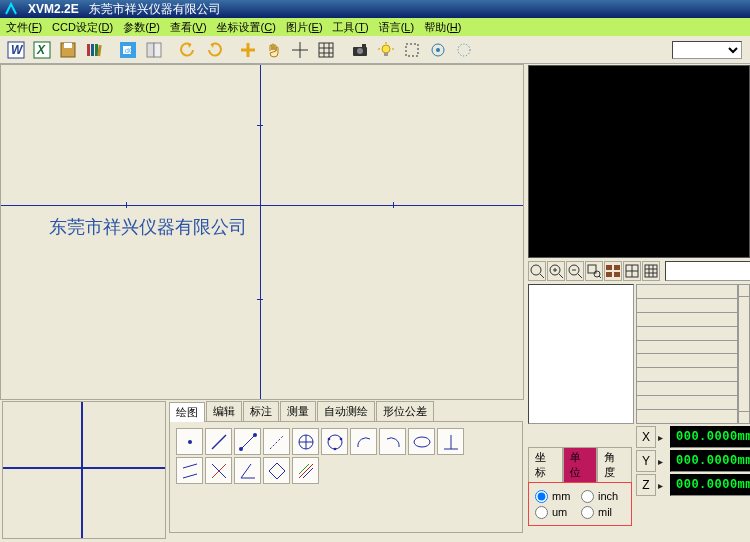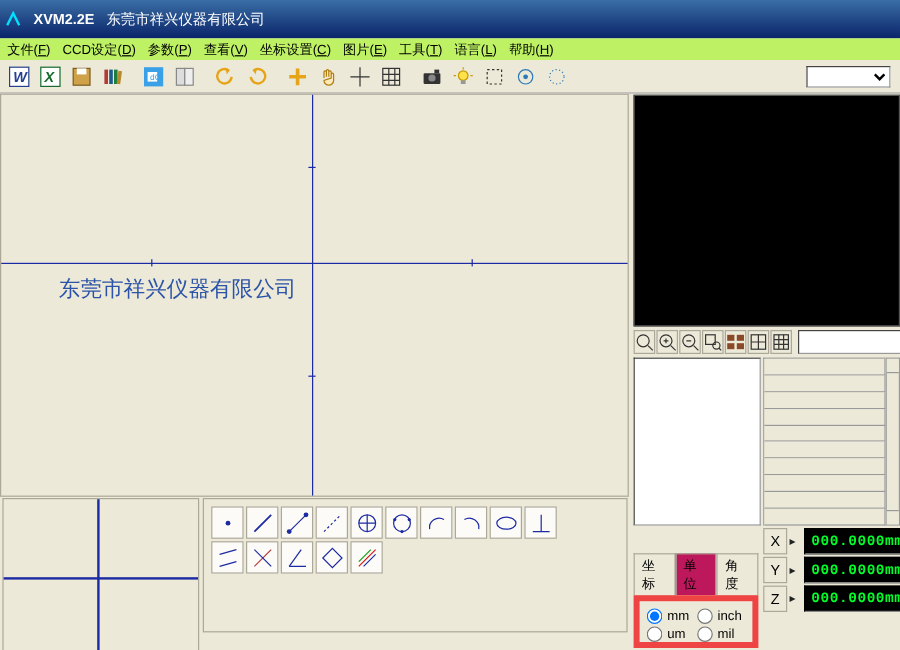--- a/index.html
+++ b/index.html
@@ -1,19 +1,19 @@
 <!DOCTYPE html>
 <html><head>
 <meta charset="utf-8">
 <style>
   * { box-sizing: border-box; margin: 0; padding: 0; font-family: "SimSun", "Microsoft YaHei", sans-serif; }
   body { width: 750px; height: 542px; background: #ece9d8; overflow: hidden; }
 
   
-  .titlebar { height: 32px; background: linear-gradient(#3a6ea5,#0a246a); color: #fff; display: flex; align-items: center; font-size: 12px; padding-left: 4px; gap: 10px; }
+  .titlebar { height: 18px; background: linear-gradient(#3a6ea5,#0a246a); color: #fff; display: flex; align-items: center; font-size: 12px; padding-left: 4px; gap: 10px; }
   .titlebar .icon svg { vertical-align: middle; }
   .titlebar .app { font-weight: bold; }
   .titlebar .company { font-size: 12px; }
 
   
   .menubar { height: 18px; background: #bef264; display: flex; align-items: center; gap: 10px; padding-left: 6px; }
   .menubar .item { font-size: 11px; cursor: default; }
   .menubar .key { text-decoration: underline; }
 
   
@@ -65,21 +65,21 @@
   .data-grid { flex:1; display: grid; grid-template-rows: repeat(10, 1fr); grid-template-columns: 1fr; border-top:1px solid #999; border-left:1px solid #999; margin-left: 2px; }
   .data-grid .cell { border-right:1px solid #999; border-bottom:1px solid #999; background:#ece9d8; font-size:10px; }
   .right-scrollbar { width: 12px; background:#ece9d8; border:1px solid #999; display:flex; flex-direction:column; }
   .sb-btn { height:12px; background:#ece9d8; border-bottom:1px solid #999; }
 
   .right-bottom { display:flex; margin-top:2px; gap: 4px; }
   .unit-panel { display:flex; flex-direction:column; }
   .unit-tabs { display:flex;margin-top:21px; }
   .unit-tabs .tab { font-size:11px; padding:2px 6px; border:1px solid #aca899; background:#ece9d8; border-bottom:none; cursor:default; }
   .unit-tabs .tab.active { background:#be185d; }
-  .unit-body { border:5px solid #ef4444; background:#ece9d8; padding: 6px; width: 104px; height: 44px; display:grid; grid-template-columns:1fr 1fr; grid-template-rows:1fr 1fr; align-items:center; font-size:11px; gap:2px;}
+  .unit-body { border:1px solid #ef4444; background:#ece9d8; padding: 6px; width: 104px; height: 44px; display:grid; grid-template-columns:1fr 1fr; grid-template-rows:1fr 1fr; align-items:center; font-size:11px; gap:2px;}
   .unit-body label { display:flex; align-items:center; gap:4px; }
 
   .dro-panel { display:flex; flex-direction:column; gap:2px; }
   .dro-row { display:flex; align-items:center; gap:2px; }
   .dro-axis { width:20px; height:22px; border:1px solid #aca899; background:#ece9d8; font-size:12px; display:flex; align-items:center; justify-content:center; cursor:default; }
   .dro-arrow { width:10px; font-size:10px; color:#222; }
   .dro-val { width: 86px; height:22px; background:#000; color:#00ff2a; font-family: "Courier New", monospace; font-size:12px; font-weight:bold; display:flex; align-items:center; justify-content:flex-end; padding-right:2px; border:1px inset #333; letter-spacing: 0.5px; }
 
 </style>
 </head>
@@ -240,20 +240,28 @@
       <div class="overlay-text ot1">东莞市祥兴仪器有限公司</div>
     </div>
 
     <div class="bottom-row">
       <div class="thumb">
         <div class="tvline" style="left:48%"></div>
         <div class="thline" style="top:48%"></div>
       </div>
 
       <div class="tabs-panel">
+        <div class="tab-head">
+          <div class="tab active">绘图</div>
+          <div class="tab">编辑</div>
+          <div class="tab">标注</div>
+          <div class="tab">测量</div>
+          <div class="tab">自动测绘</div>
+          <div class="tab">形位公差</div>
+        </div>
         <div class="tab-body">
           <div class="tool-grid">
 
             <div class="tool-cell">
                 <svg>
                   <circle cx="11" cy="11" r="2" fill="#1c2aa3"></circle>
                 </svg>
               </div>
             <div class="tool-cell">
                 <svg>

